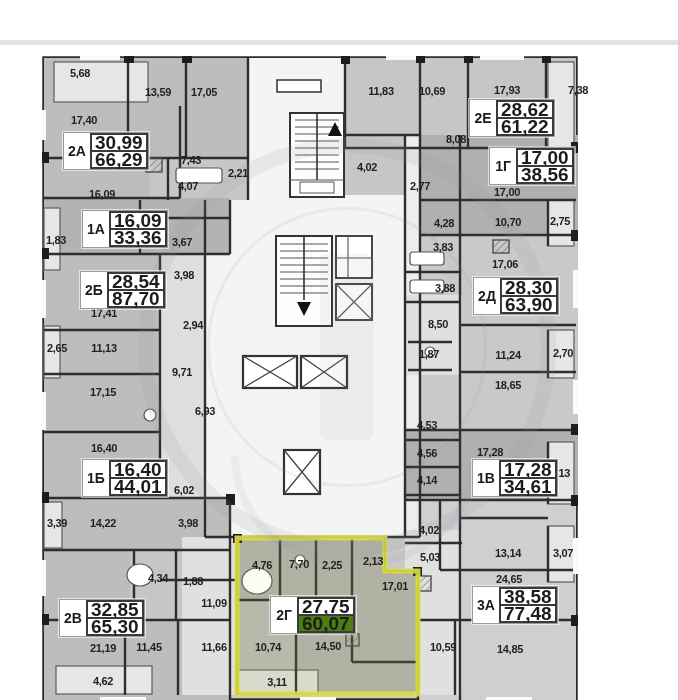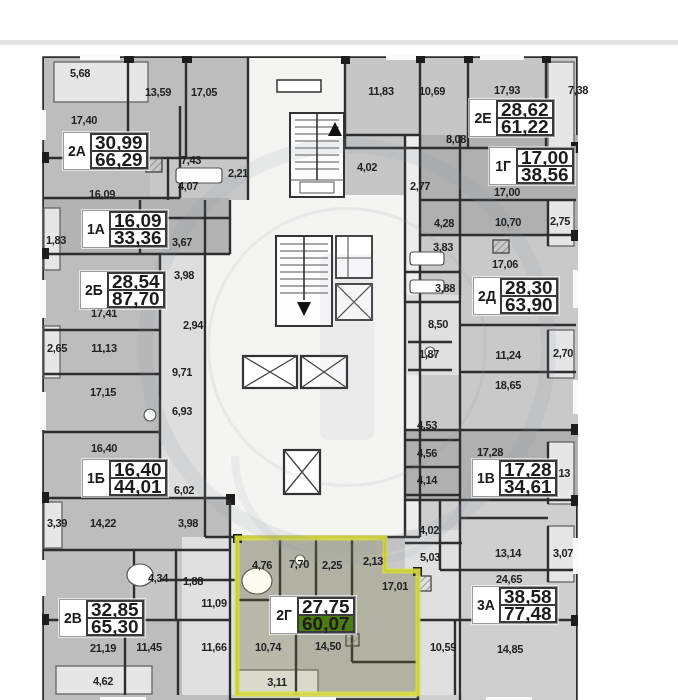--- a/index.html
+++ b/index.html
@@ -212,21 +212,21 @@
       <div class="rl" style="left: 560px; top: 181px; text-align: center;">2,75</div>
       <div class="rl" style="left: 443px; top: 207px;">3,83</div>
       <div class="rl" style="left: 445px; top: 248px;">3,88</div>
       <div class="rl" style="left: 184px; top: 235px;">3,98</div>
       <div class="rl" style="left: 104px; top: 273px;">17,41</div>
       <div class="rl" style="left: 193px; top: 285px;">2,94</div>
       <div class="rl" style="left: 57px; top: 308px;">2,65</div>
       <div class="rl" style="left: 104px; top: 308px; text-align: center;">11,13</div>
       <div class="rl" style="left: 182px; top: 332px;">9,71</div>
       <div class="rl" style="left: 103px; top: 352px;">17,15</div>
-      <div class="rl" style="left: 182px; top: 371px;">6,93</div>
+      <div class="rl" style="left: 182px; top: 371px; padding-left: 46px;">6,93</div>
       <div class="rl" style="left: 104px; top: 408px;">16,40</div>
       <div class="rl" style="left: 184px; top: 450px;">6,02</div>
       <div class="rl" style="left: 505px; top: 224px;">17,06</div>
       <div class="rl" style="left: 438px; top: 284px;">8,50</div>
       <div class="rl" style="left: 429px; top: 314px;">1,87</div>
       <div class="rl" style="left: 508px; top: 315px;">11,24</div>
       <div class="rl" style="left: 563px; top: 313px;">2,70</div>
       <div class="rl" style="left: 508px; top: 345px;">18,65</div>
       <div class="rl" style="left: 427px; top: 385px;">4,53</div>
       <div class="rl" style="left: 427px; top: 413px;">4,56</div>

